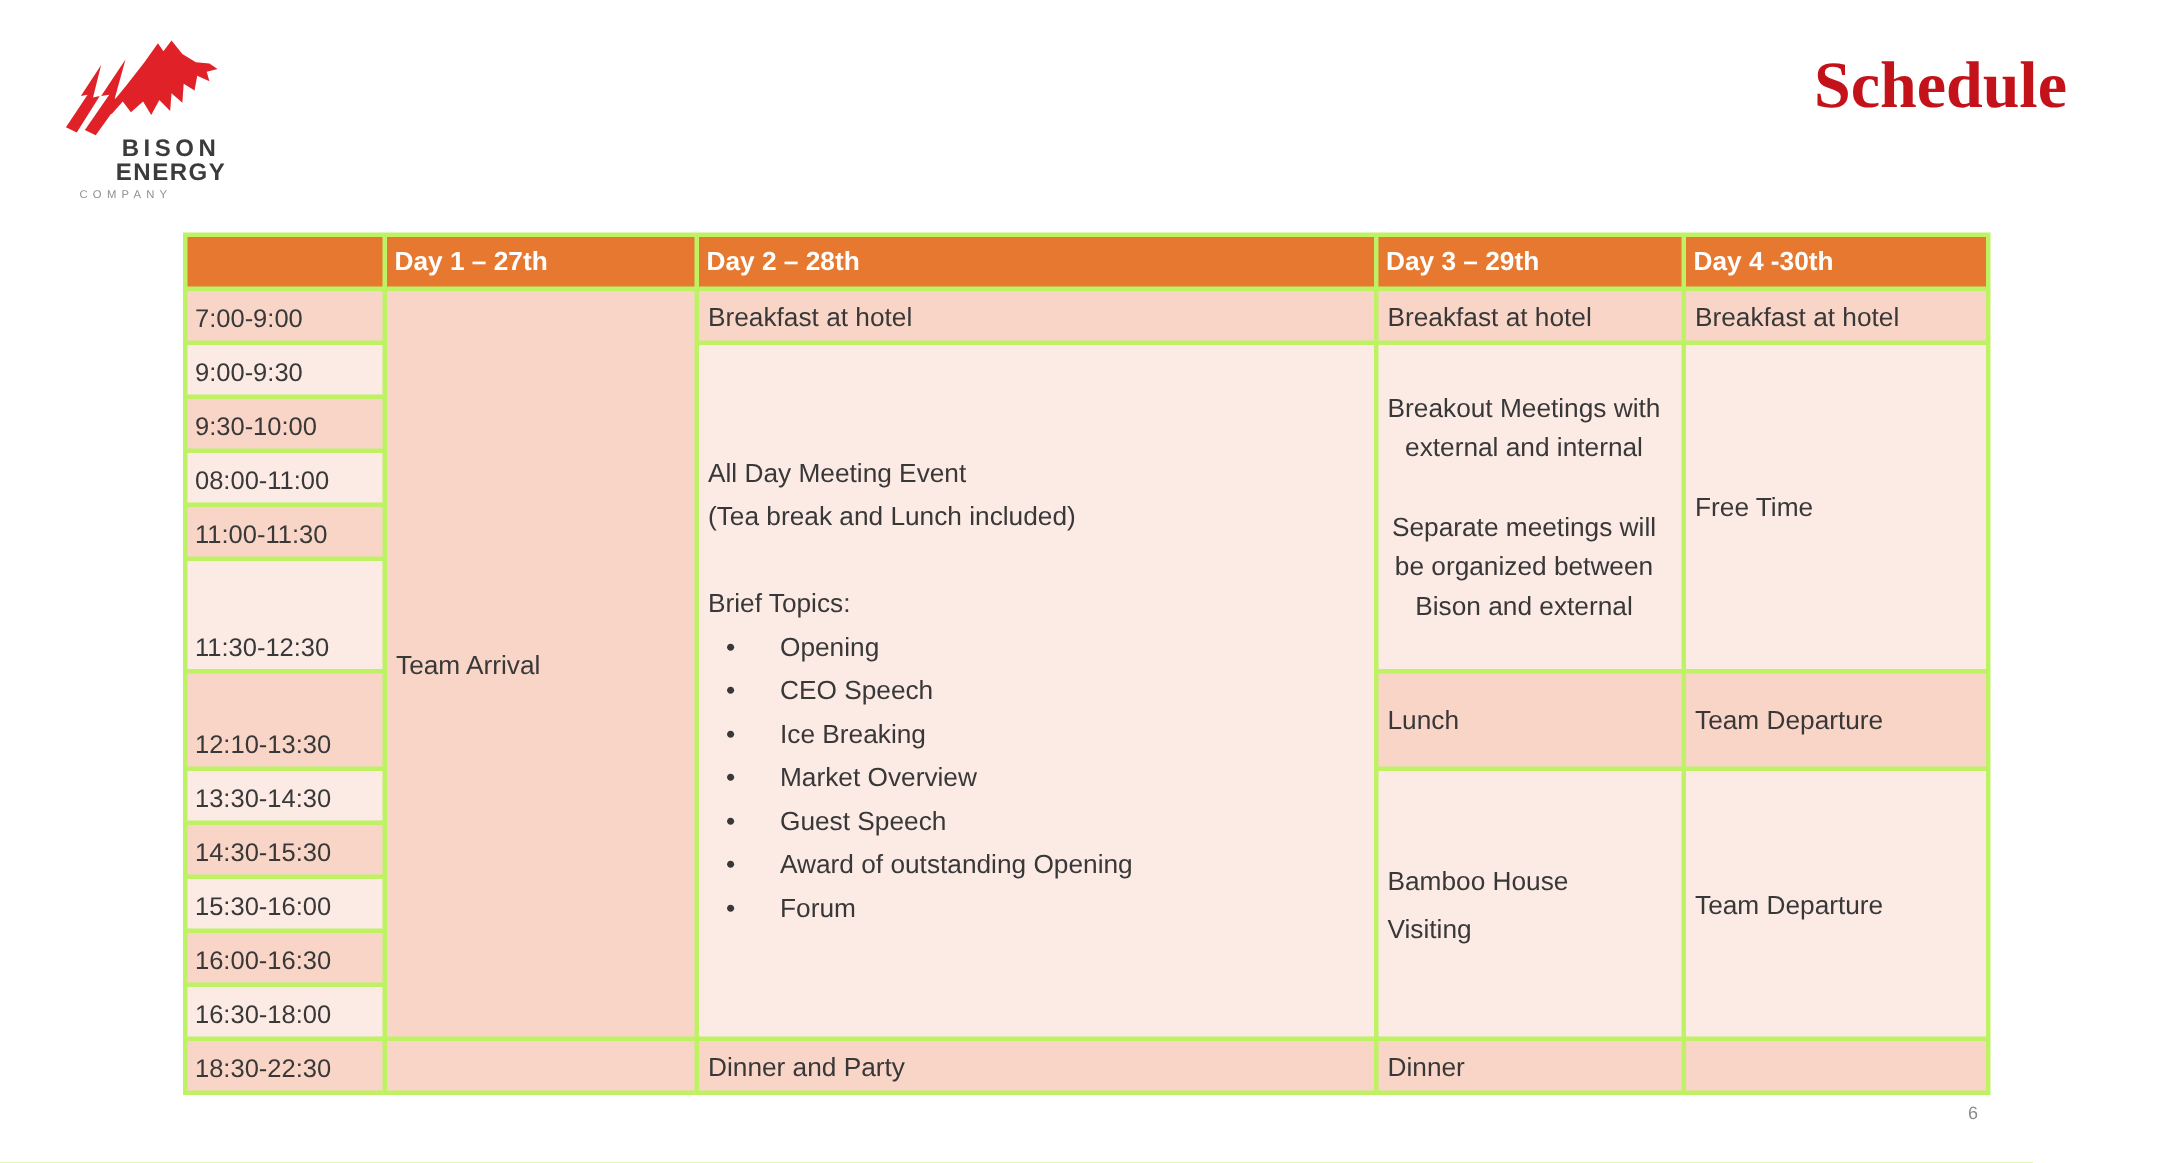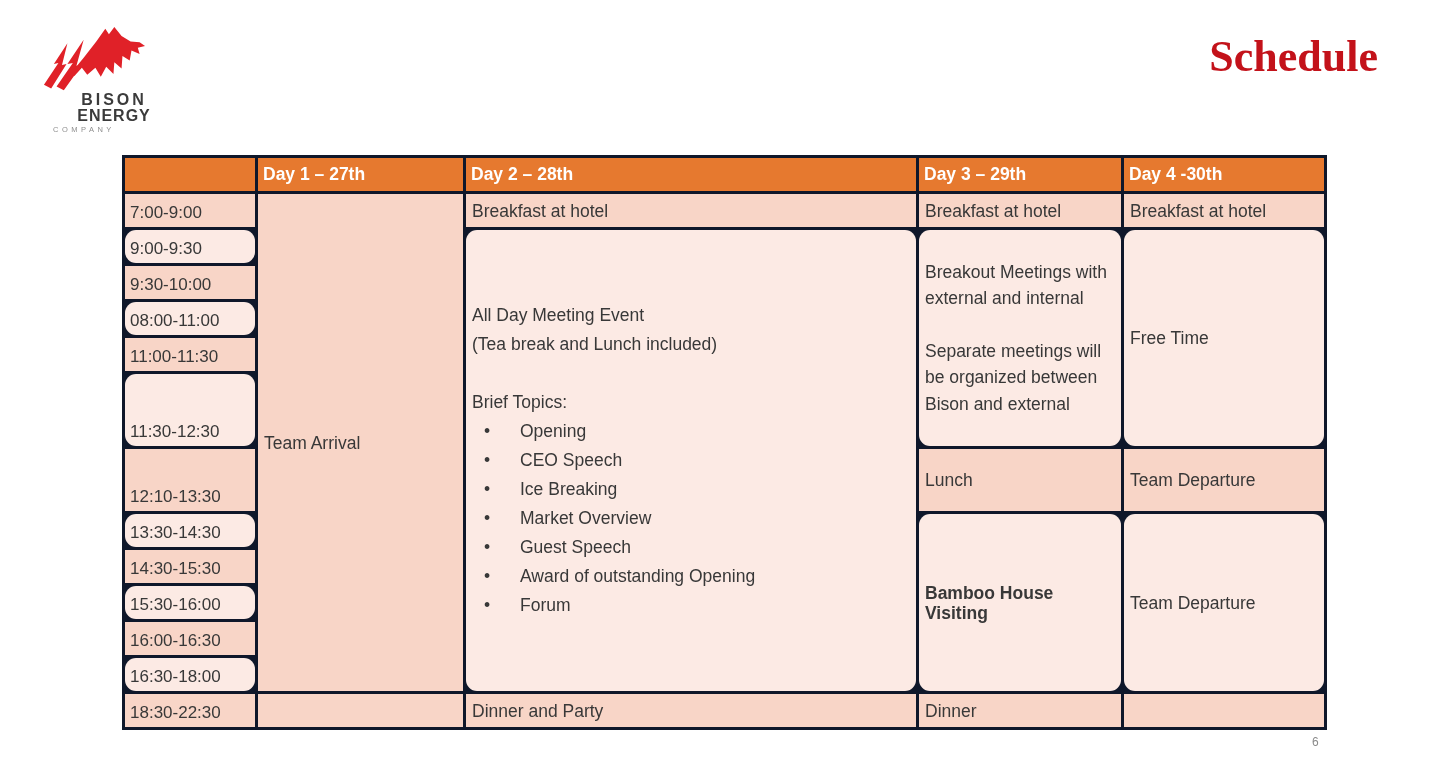--- a/index.html
+++ b/index.html
@@ -35,51 +35,51 @@
   
   .slide-title{
     position:absolute;top:34px;right:62px;
     font-family:"Liberation Serif", serif;font-weight:bold;
     font-size:44px;line-height:46px;color:var(--title-red);margin-left:20px;
   }
   
   .schedule-wrap{position:absolute;left:122px;top:155px;}
   table.schedule{
     border-collapse:separate;border-spacing:3px;table-layout:fixed;
-    width:1205px;background:#0f172a;
+    width:1205px;background:#bef264;
   }
   th,td{margin:0;overflow:hidden;}
   th{
     background:var(--header-bg);color:#ffffff;font-weight:bold;
     font-size:17.5px;text-align:left;vertical-align:middle;
     padding:2px 5px;height:33px;white-space:nowrap;
   }
   td{font-size:17.5px;}
   .time-cell{
     vertical-align:bottom;padding:1px 5px 4px 5px;white-space:nowrap;
     font-size:17px;
   }
   .day-cell{vertical-align:middle;padding:2px 6px;line-height:22px;}
   .dark{background:var(--band-dark);}
-  .light{background:var(--band-light);border-radius:11px;}
+  .light{background:var(--band-light);}
   tr.std{height:33px;}
   tr.tall1{height:72px;}
   tr.tall2{height:62px;}
   
   .meeting{line-height:29px;}
   .meeting .spacer{height:29px;}
   ul.topics{list-style:none;margin:0;padding:0;}
   ul.topics li{position:relative;padding-left:48px;line-height:29px;}
   ul.topics li::before{
     content:"\2022";position:absolute;left:12px;top:0;
   }
   
-  .breakout{line-height:26.5px;max-width:182px;}
+  .breakout{line-height:26.5px;max-width:182px;text-align:center;}
   .breakout .spacer{height:26px;}
-  .bamboo{max-width:150px;line-height:20px;font-weight:bold;}
+  .bamboo{max-width:150px;line-height:32px;}
   
   .page-number{
     position:absolute;left:1312px;top:735px;font-size:12px;color:var(--page-num);
   }
 </style>
 </head>
 <body>
 
 <div class="logo">
   <span>

